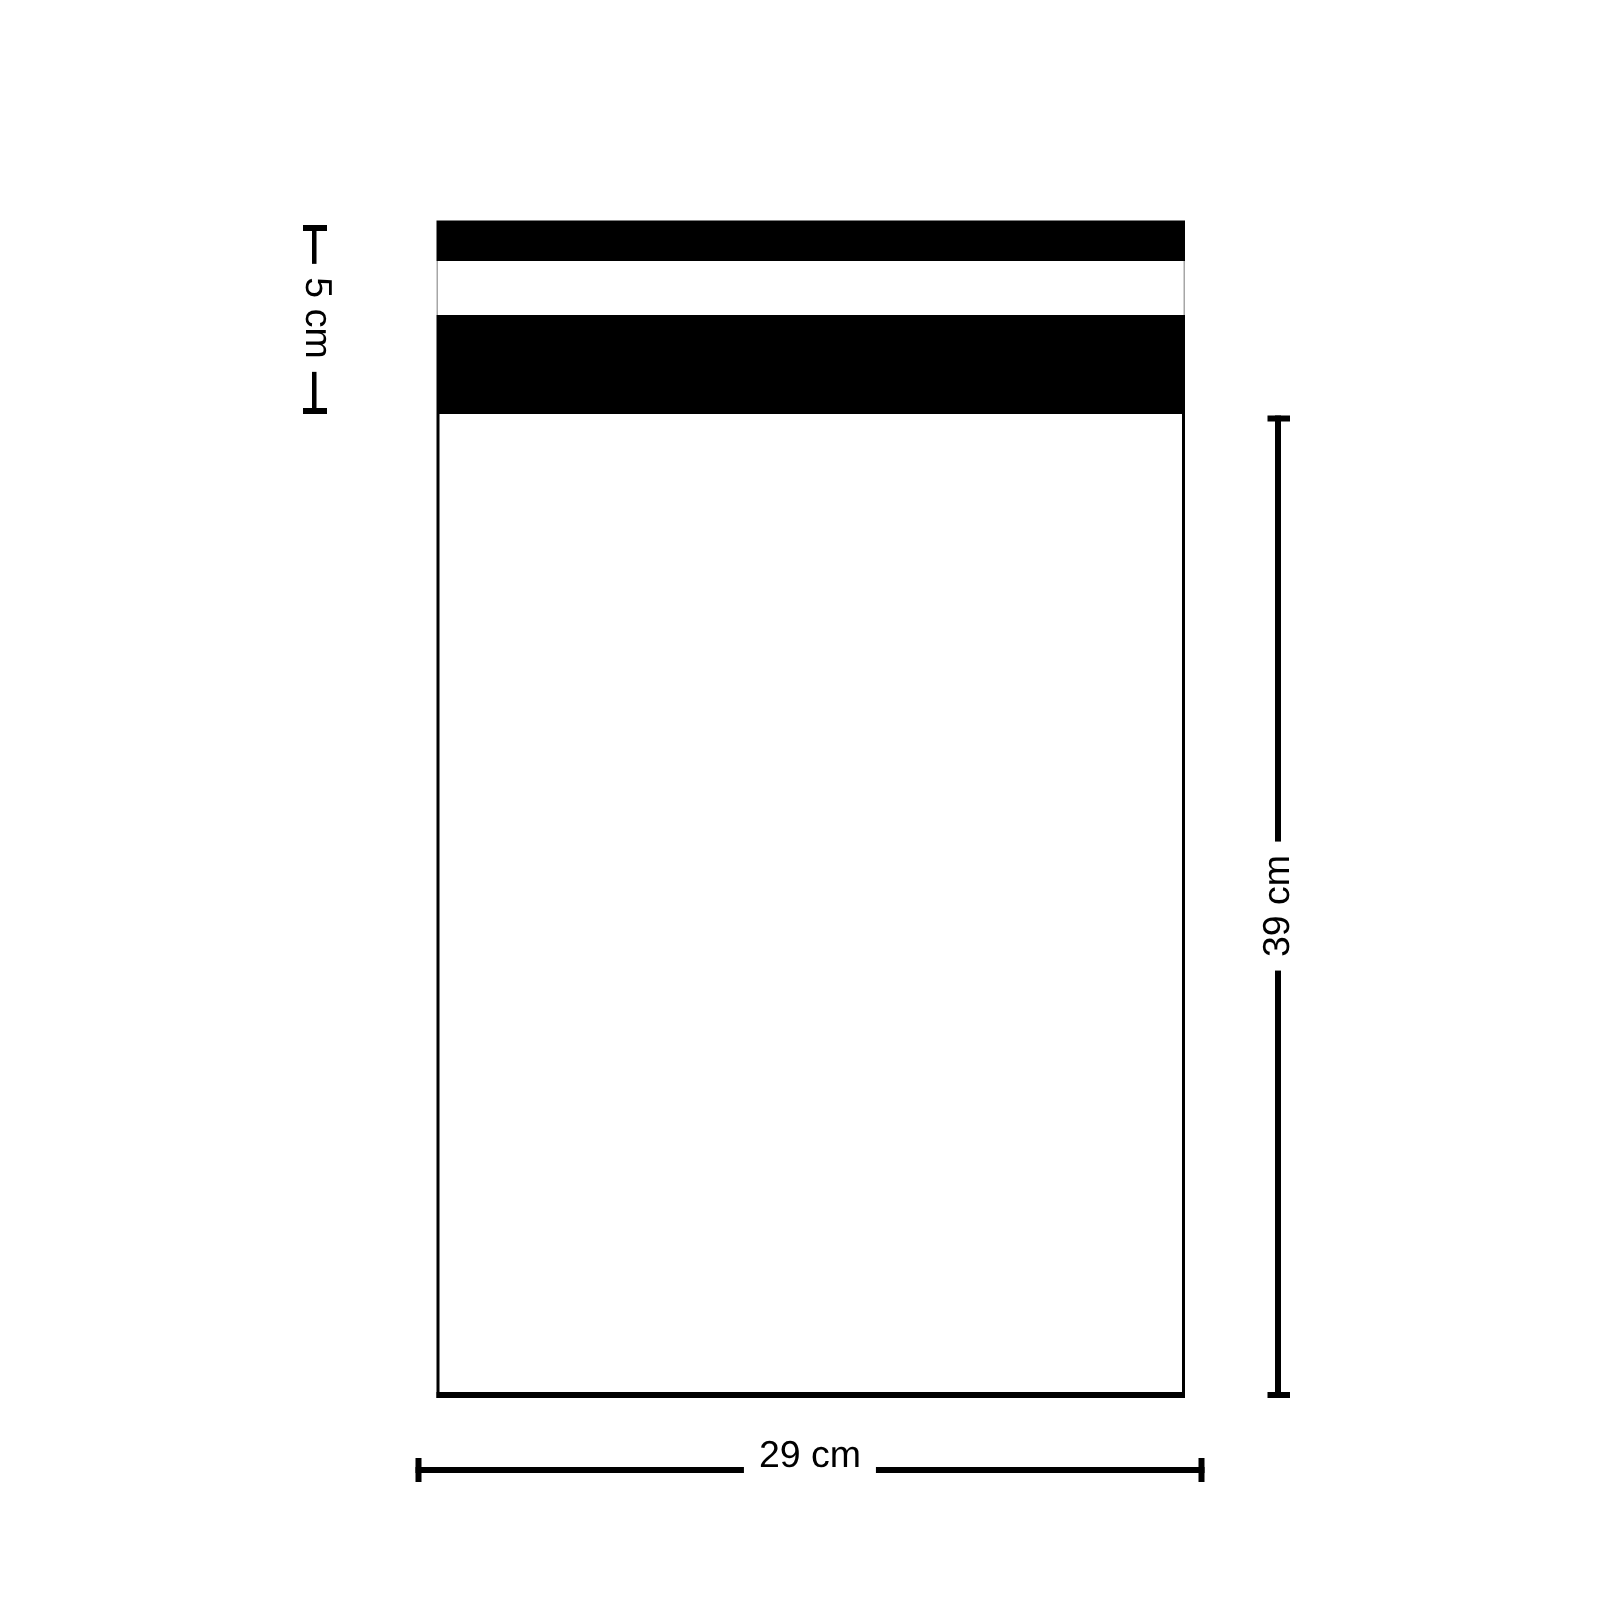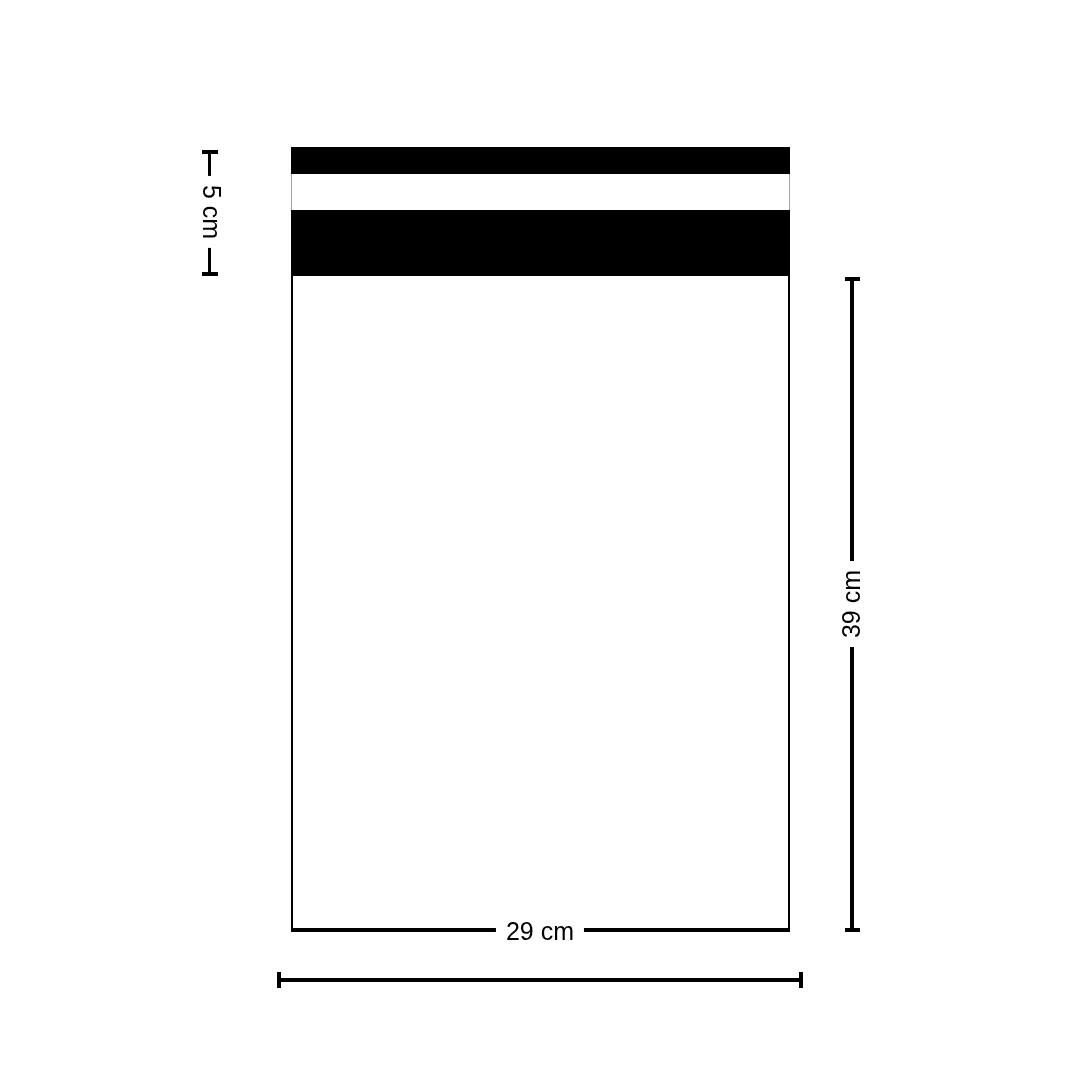--- a/index.html
+++ b/index.html
@@ -93,21 +93,21 @@
   
   .height-dim-line { left: 850px; top: 277px; width: 4px; height: 655px; }
   .height-dim-cap-top    { left: 845px; top: 277px; width: 15px; height: 4px; }
   .height-dim-cap-bottom { left: 845px; top: 928px; width: 15px; height: 4px; }
   .height-dim-label { left: 852px; top: 604px; }
 
   
   .width-dim-line { left: 277px; top: 978px; width: 526px; height: 4px; }
   .width-dim-cap-left  { left: 277px; top: 972px; width: 4px; height: 16px; }
   .width-dim-cap-right { left: 799px; top: 972px; width: 4px; height: 16px; }
-  .width-dim-label { left: 540px; top: 932px; }
+  .width-dim-label { left: 540px; top: 971px; }
 </style>
 </head>
 <body>
 
 <div class="canvas">
 
   <div class="bag">
     <div class="flap-bar-top"></div>
     <div class="flap-gap"></div>
     <div class="flap-bar-bottom"></div>

